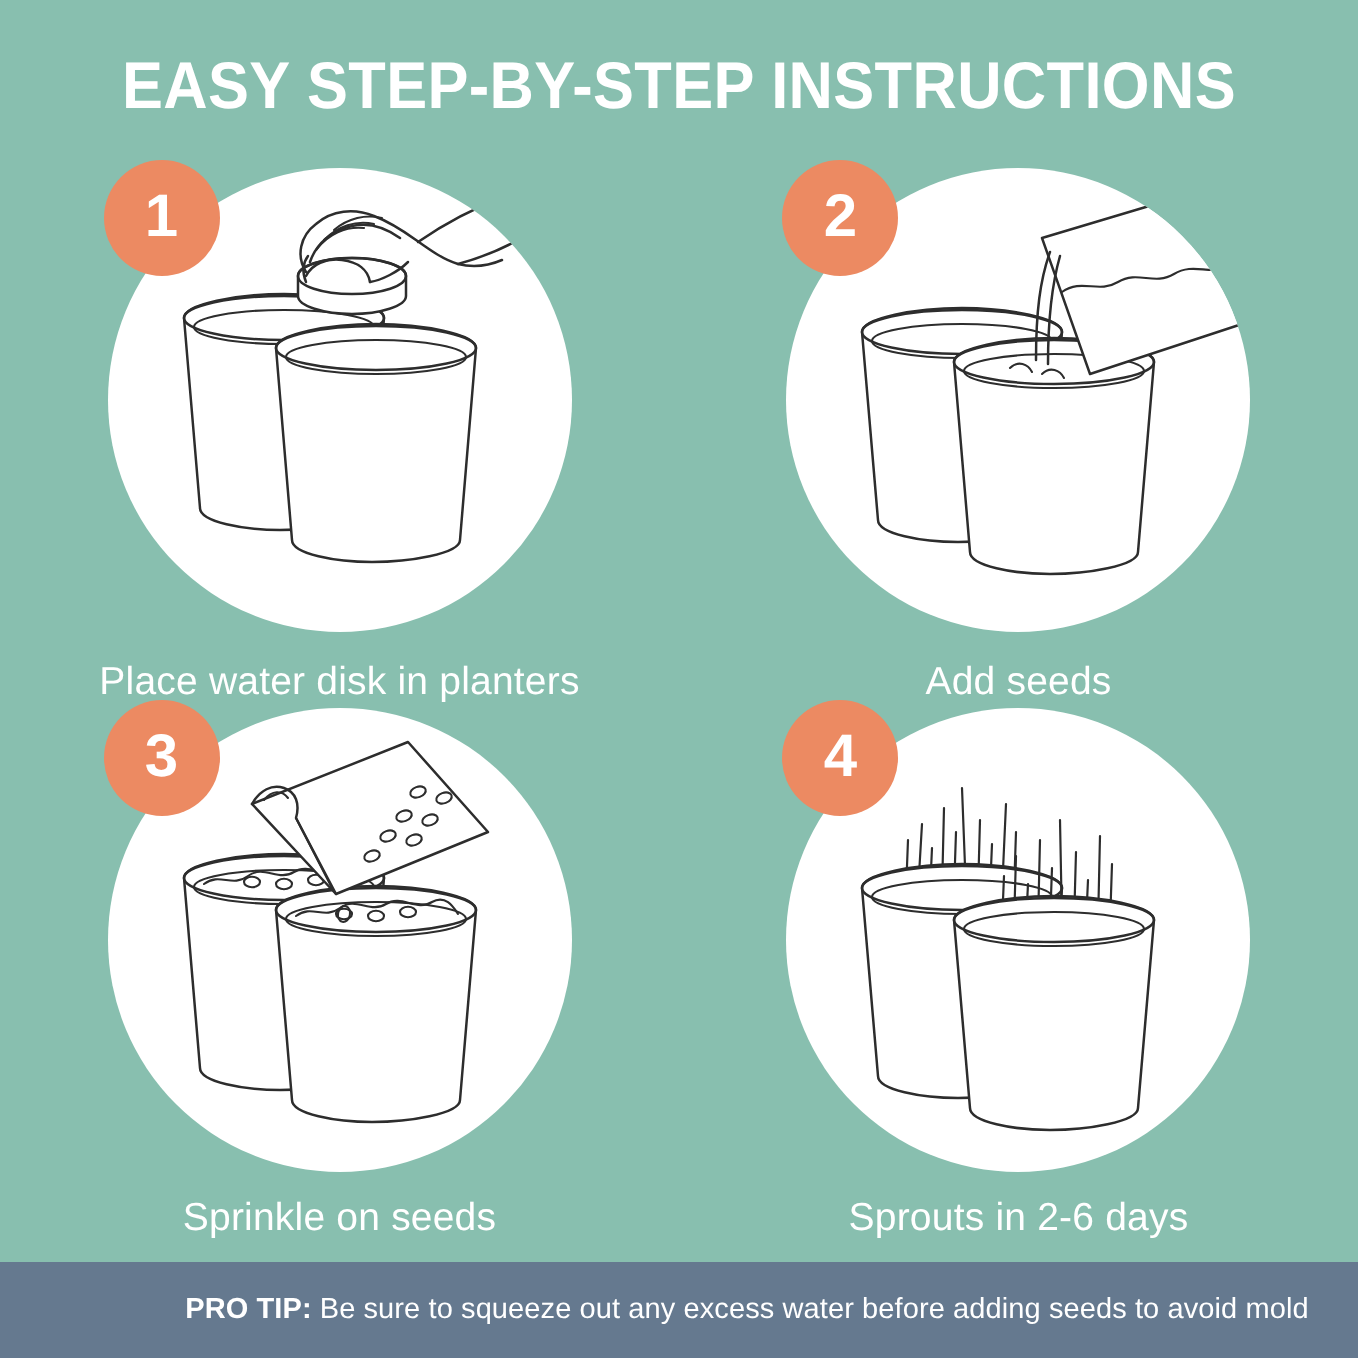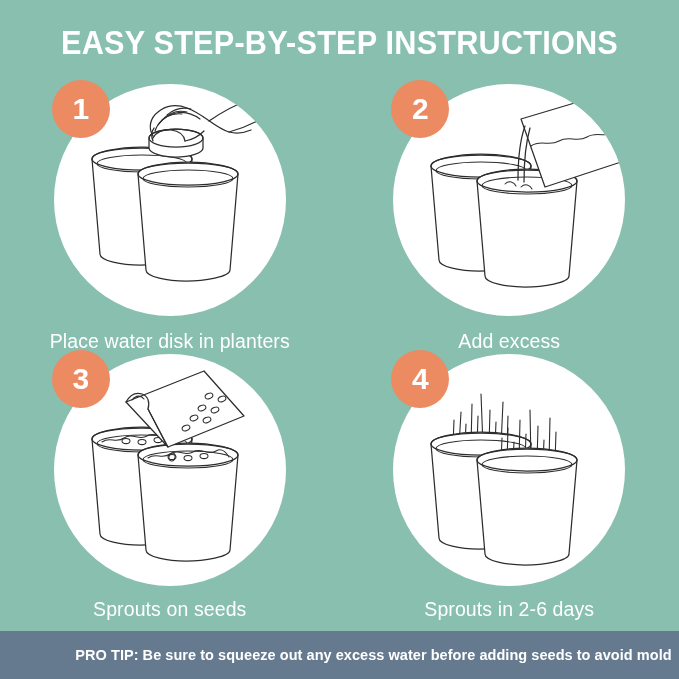--- a/index.html
+++ b/index.html
@@ -122,21 +122,21 @@
     color: #ffffff;
     font-family: "Liberation Sans", sans-serif;
     font-size: 14.5px;
     letter-spacing: 0.05px;
     padding-left: 34px;
   }
   .protip .lbl {
     font-weight: bold;
     margin-right: 4px;
   }
-  .protip .txt { font-weight: bold; }
+  .protip .txt { font-weight: normal; }
 
   .ink { fill: none; stroke: #2d2d2d; stroke-width: 1.25; stroke-linecap: round; stroke-linejoin: round; }
   .ink-thin { fill: none; stroke: #2d2d2d; stroke-width: 1.05; stroke-linecap: round; stroke-linejoin: round; }
   .ink-fill { fill: #ffffff; stroke: #2d2d2d; stroke-width: 1.25; stroke-linejoin: round; stroke-linecap: round; }
   .sprout { fill: none; stroke: #2d2d2d; stroke-width: 1.1; stroke-linecap: round; }
 </style>
 </head>
 <body>
 
 <div id="infographic">
@@ -206,21 +206,21 @@
             <path class="ink-thin" d="M192 20 C194 12 203 9 209 14 C213 19 214 26 212 33"></path>
 
             <path class="ink-thin" d="M138 62 C148 55 156 63 166 57 C176 51 184 59 194 53 C204 47 212 54 222 49"></path>
 
             <path class="ink" d="M132 42 C127 56 125 72 125 96"></path>
             <path class="ink" d="M137 44 C133 58 131 74 131 98"></path>
           </svg>
         </div>
         <div class="badge">2</div>
       </div>
-      <div class="caption">Add excess</div>
+      <div class="caption">Add seeds</div>
     </div>
 
     <div class="step row2">
       <div class="disc-wrap">
         <div class="disc">
           <svg viewBox="0 0 232 232" xmlns="http://www.w3.org/2000/svg">
 
             <path class="ink-fill" d="M38 85 C38 78 65 73 88 73 C111 73 138 78 138 85 L130 180 C130 187 104 191 86 191 C68 191 46 187 46 180 Z"></path>
             <ellipse class="ink" cx="88" cy="85" rx="50" ry="11"></ellipse>
             <ellipse class="ink-thin" cx="88" cy="89.5" rx="45" ry="8.5"></ellipse>
@@ -252,21 +252,21 @@
             <ellipse class="ink-thin" cx="161" cy="56" rx="4" ry="2.6" transform="rotate(-20 161 56)"></ellipse>
             <ellipse class="ink-thin" cx="140" cy="64" rx="4" ry="2.6" transform="rotate(-20 140 64)"></ellipse>
             <ellipse class="ink-thin" cx="153" cy="66" rx="4" ry="2.6" transform="rotate(-20 153 66)"></ellipse>
             <ellipse class="ink-thin" cx="132" cy="74" rx="4" ry="2.6" transform="rotate(-20 132 74)"></ellipse>
 
             <ellipse class="ink-thin" cx="118" cy="103" rx="3" ry="4" transform="rotate(12 118 103)"></ellipse>
           </svg>
         </div>
         <div class="badge">3</div>
       </div>
-      <div class="caption">Sprouts on seeds</div>
+      <div class="caption">Sprinkle on seeds</div>
     </div>
 
     <div class="step row2">
       <div class="disc-wrap">
         <div class="disc">
           <svg viewBox="0 0 232 232" xmlns="http://www.w3.org/2000/svg">
 
             <g class="sprout">
               <path d="M60 92 L61 66"></path>
               <path d="M66 92 L68 58"></path>

